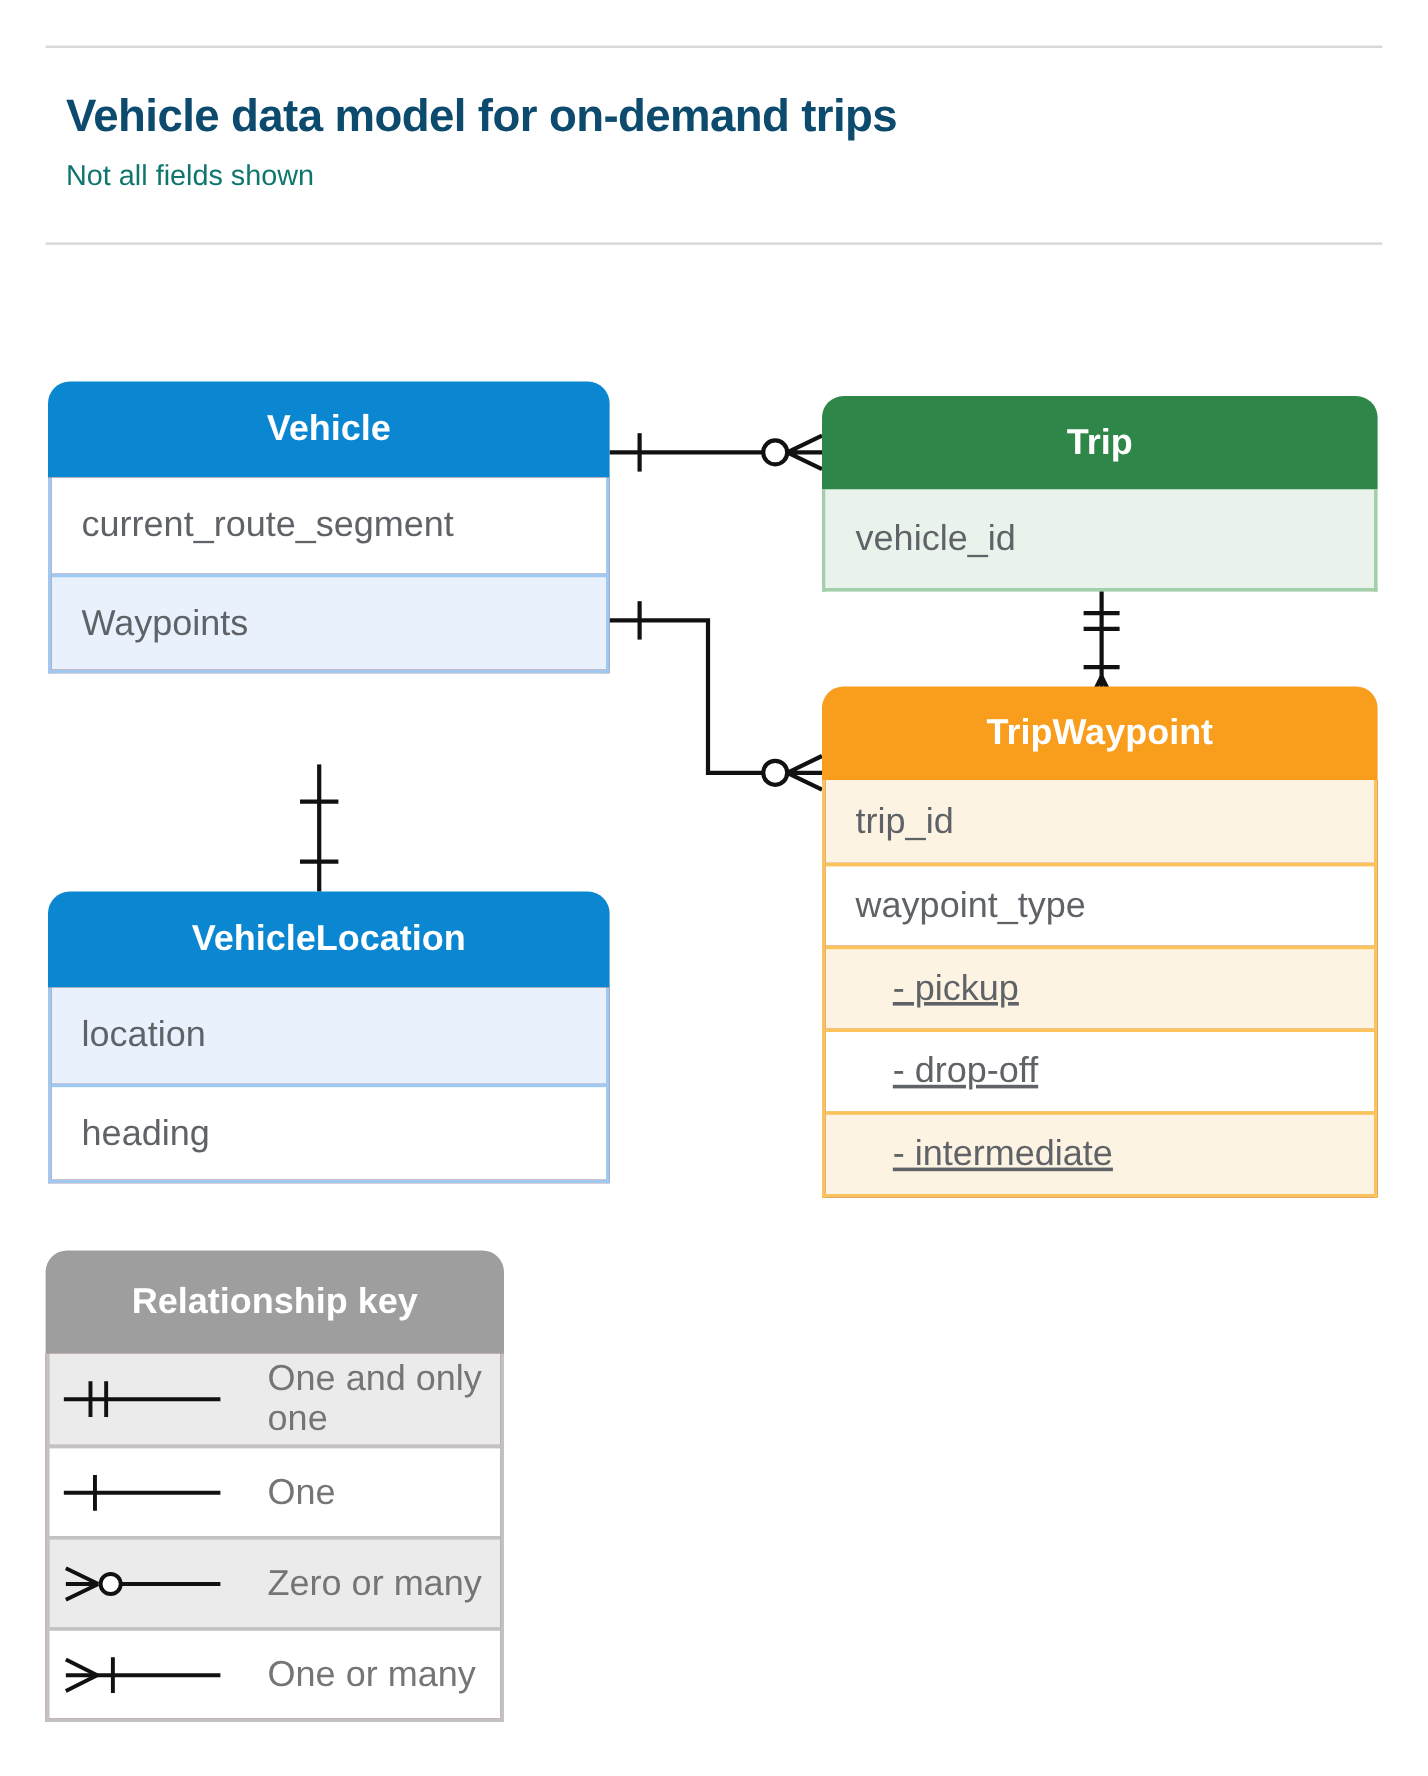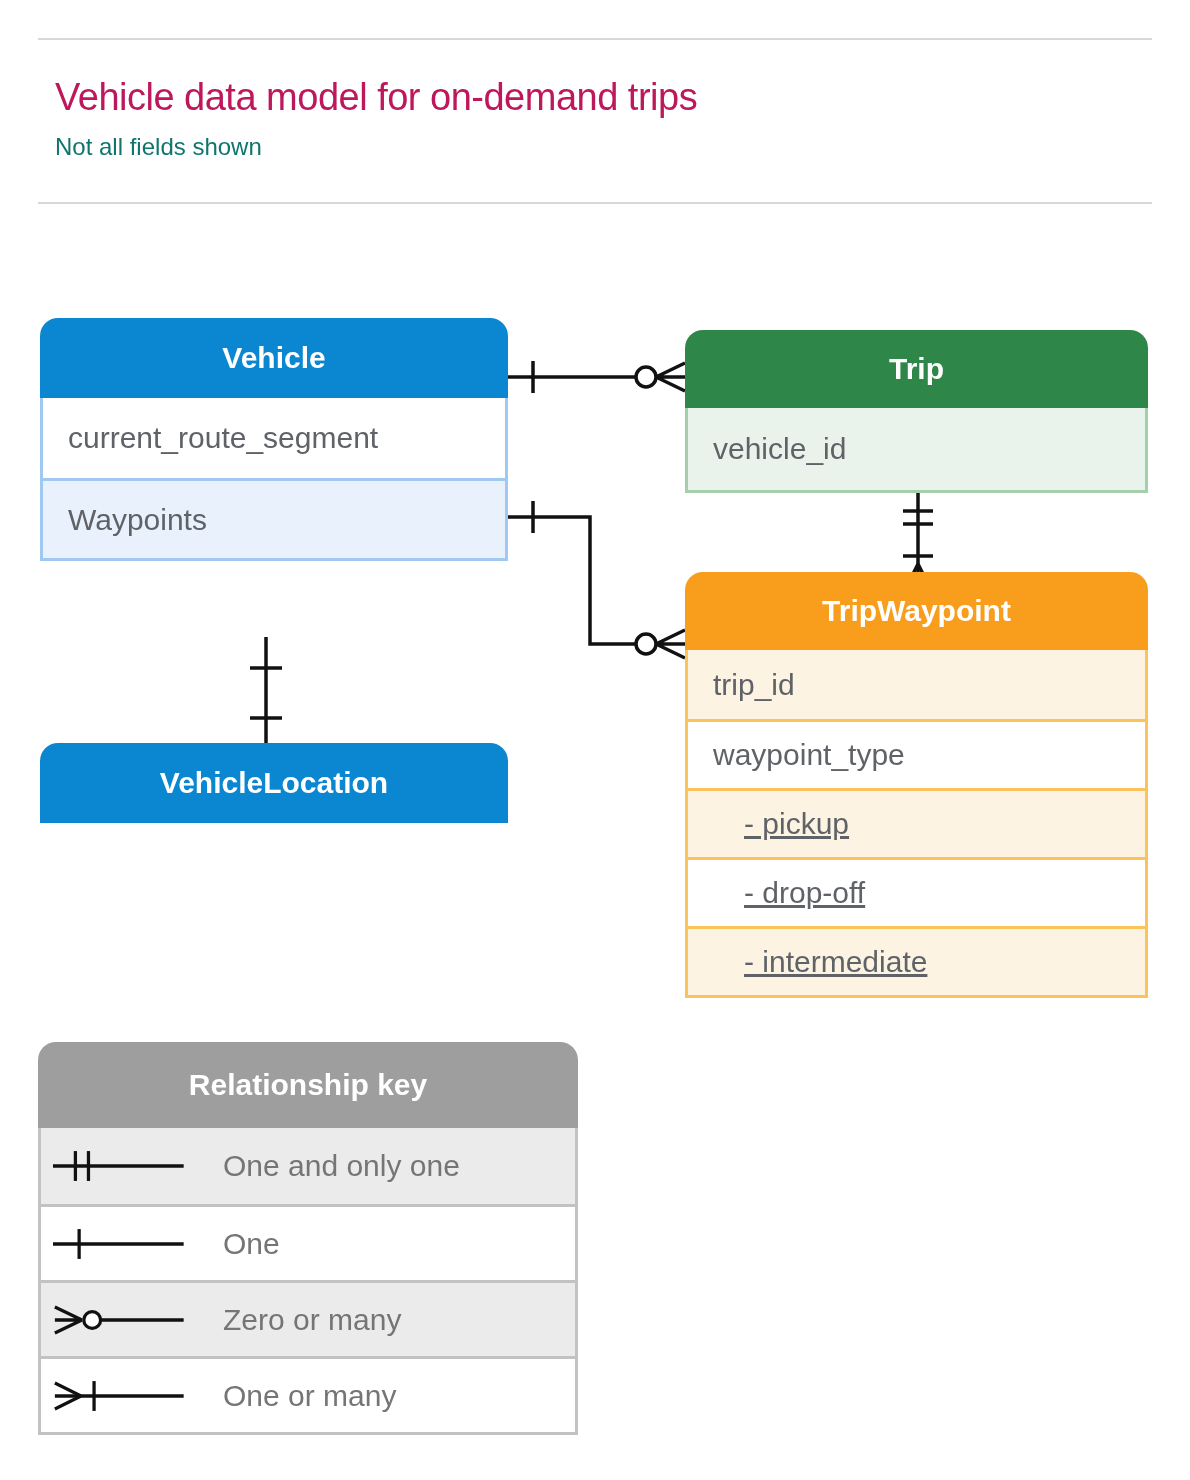--- a/index.html
+++ b/index.html
@@ -7,21 +7,21 @@
   body {
     width:1190px; height:1480px; position:relative; overflow:hidden;
     font-family:"Liberation Sans", sans-serif;
   }
   .rule { position:absolute; left:38px; width:1114px; height:2px; background:#d8d8d8; }
   #rule-top { top:38px; }
   #rule-bottom { top:202px; }
 
   .page-title {
     position:absolute; left:55px; top:76px;
-    font-size:38px; font-weight:normal; color:#be185d; letter-spacing:-0.5px;
+    font-size:38px; font-weight:bold; color:#0c4a6e; letter-spacing:-0.5px;
   }
   .page-subtitle {
     position:absolute; left:55px; top:133px;
     font-size:24px; color:#0f766e;
   }
 
   
   .entity { position:absolute; }
   .entity.blue   { --accent:#0b87d1; --border:#9fc9f0; --tint:#e8f1fc; }
   .entity.green  { --accent:#2e8749; --border:#a3cfab; --tint:#e9f3eb; }
@@ -121,23 +121,27 @@
     <div class="row tint">trip_id</div>
     <div class="row">waypoint_type</div>
     <div class="row tint sub">- pickup</div>
     <div class="row sub">- drop-off</div>
     <div class="row tint sub">- intermediate</div>
   </div>
 </div>
 
 <div class="entity blue" style="left:40px; top:743px; width:468px;">
   <div class="entity-header">VehicleLocation</div>
+  <div class="entity-body">
+    <div class="row tint">location</div>
+    <div class="row">heading</div>
+  </div>
 </div>
 
-<div class="entity gray key" style="left:38px; top:1042px; width:540px;border-radius:11px;">
+<div class="entity gray key" style="left:38px; top:1042px; width:382px;border-radius:11px;">
   <div class="entity-header">Relationship key</div>
   <div class="entity-body">
 
     <div class="row tint">
       <span class="key-symbol">
         <svg viewBox="0 0 150 56">
           <path class="conn" d="M0 28 H140"></path>
           <path class="conn" d="M24 12 V44"></path>
           <path class="conn" d="M38 12 V44"></path>
         </svg>

